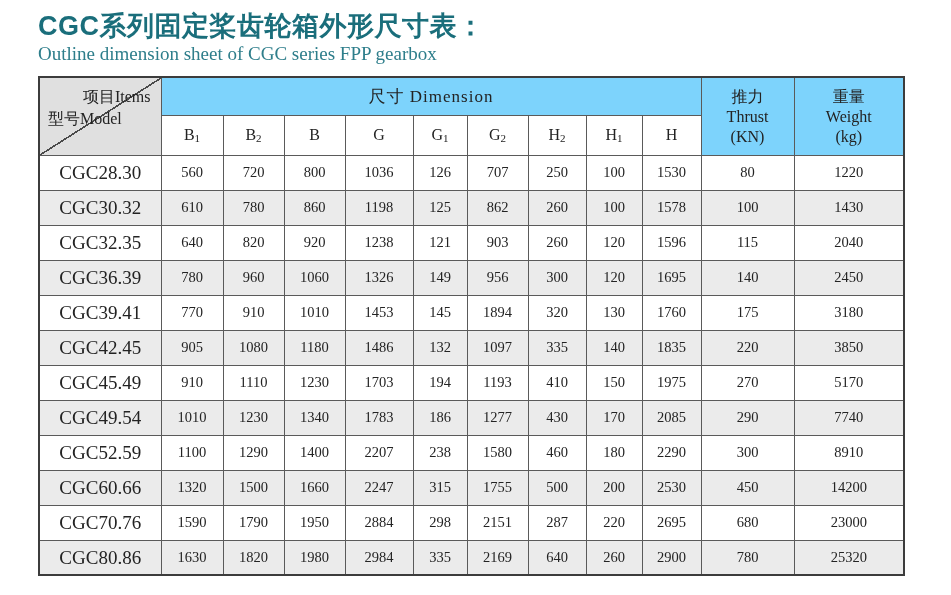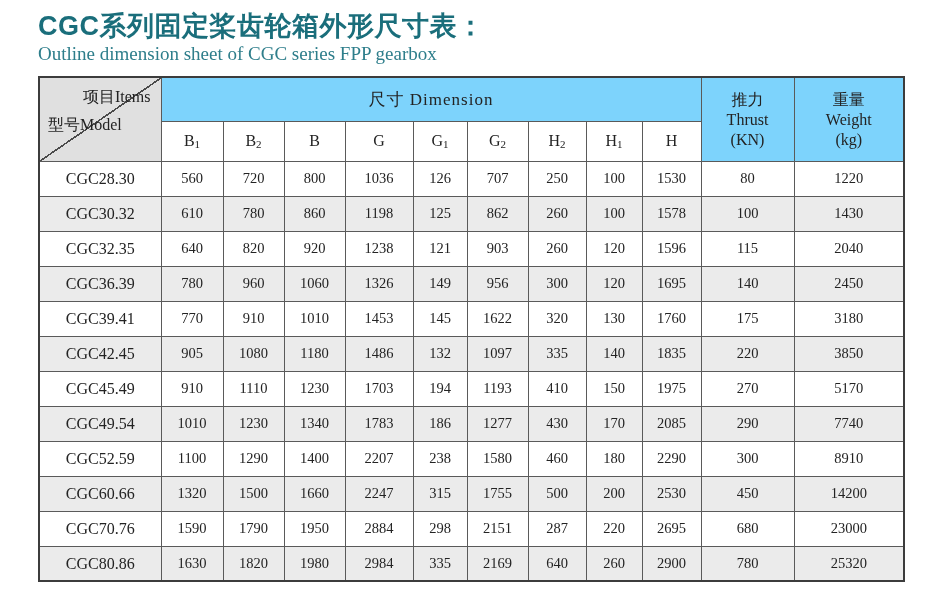--- a/index.html
+++ b/index.html
@@ -34,31 +34,31 @@
     color: #232323;
     border: 2px solid #3c3c3c;
   }
   table.spec th, table.spec td {
     border: 1px solid #5a5a5a;
     text-align: center;
     vertical-align: middle;
     padding: 0;
     font-weight: normal;
   }
-  thead tr.hrow1 { height: 44px; padding-left: 20px; }
+  thead tr.hrow1 { height: 38px; padding-left: 20px; }
   thead tr.hrow2 { height: 40px; }
   tbody tr { height: 35px; }
   .hdr-gray { background: #7dd3fc; }
   tbody tr.alt td { background: #ebebeb; }
   .dim-header { font-size: 17px; letter-spacing: 1px; }
   .unit-header { font-size: 16px; line-height: 1.25; }
   .col-label { font-size: 16px; }
   .col-label .sub { font-size: 11px; vertical-align: -2px; }
   td { font-size: 14.5px; }
-  td.model { font-size: 16px; }
+  td.model { font-size: 19px; }
   
   .corner-cell {
     position: relative;
     background: #e0e0e0;
     overflow: hidden;
   }
   .corner-diag {
     position: absolute; inset: 0;
     background: linear-gradient(to bottom right,
       transparent calc(50% - 0.8px),
@@ -185,21 +185,21 @@
           <td>140</td>
           <td>2450</td>
         </tr>
         <tr>
           <td class="model">CGC39.41</td>
           <td>770</td>
           <td>910</td>
           <td>1010</td>
           <td>1453</td>
           <td>145</td>
-          <td>1622</td>
+          <td>1894</td>
           <td>320</td>
           <td>130</td>
           <td>1760</td>
           <td>175</td>
           <td>3180</td>
         </tr>
         <tr class="alt">
           <td class="model">CGC42.45</td>
           <td>905</td>
           <td>1080</td>

